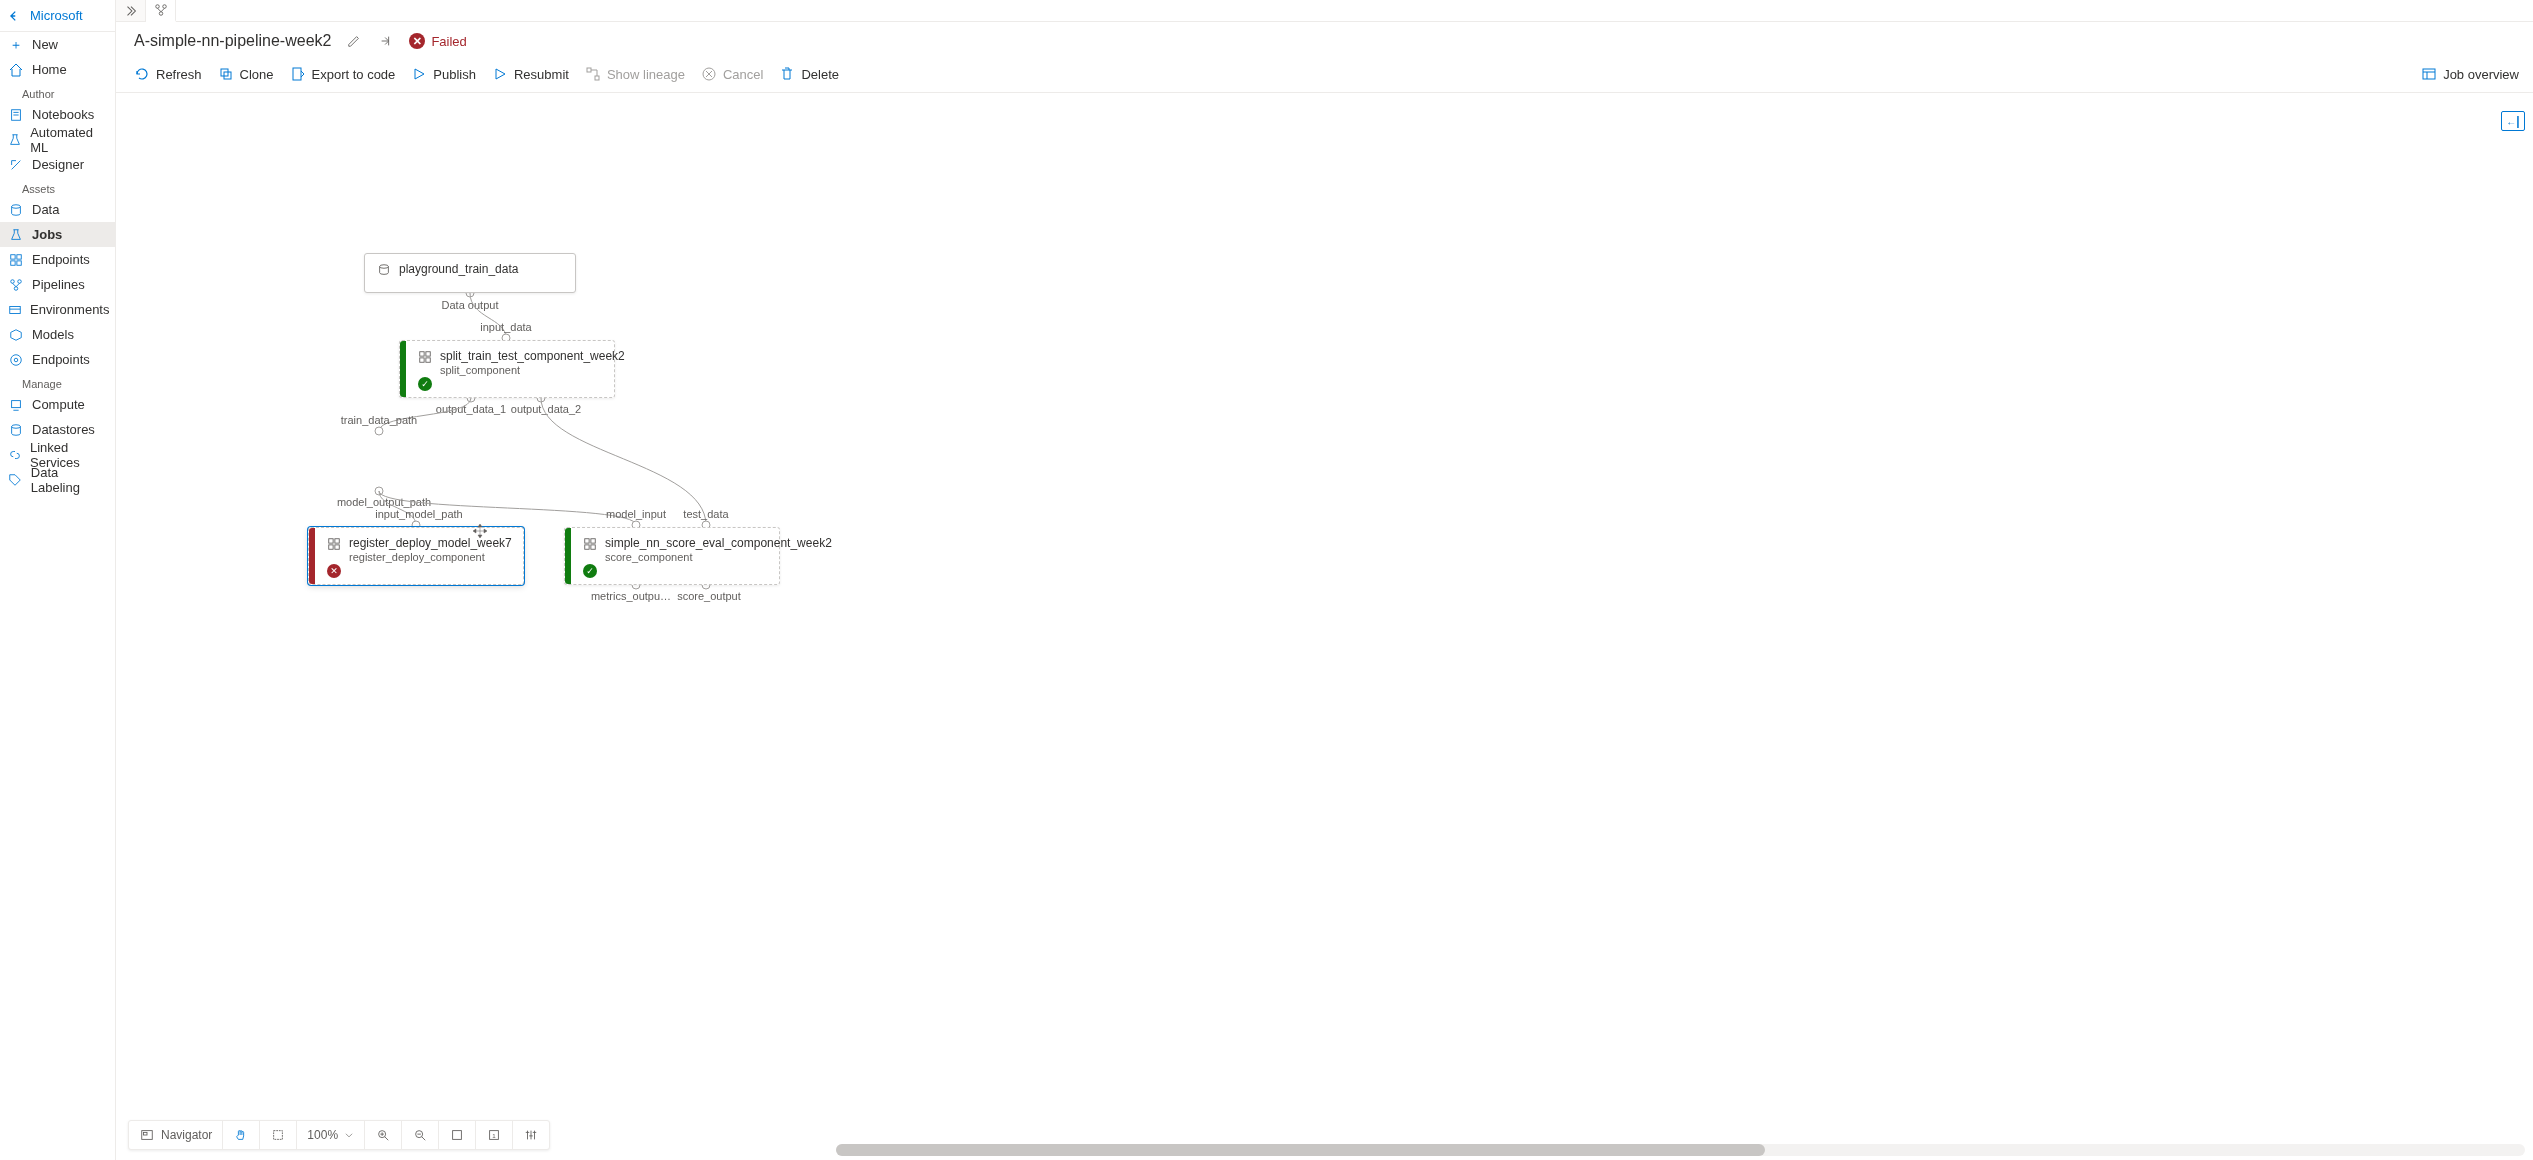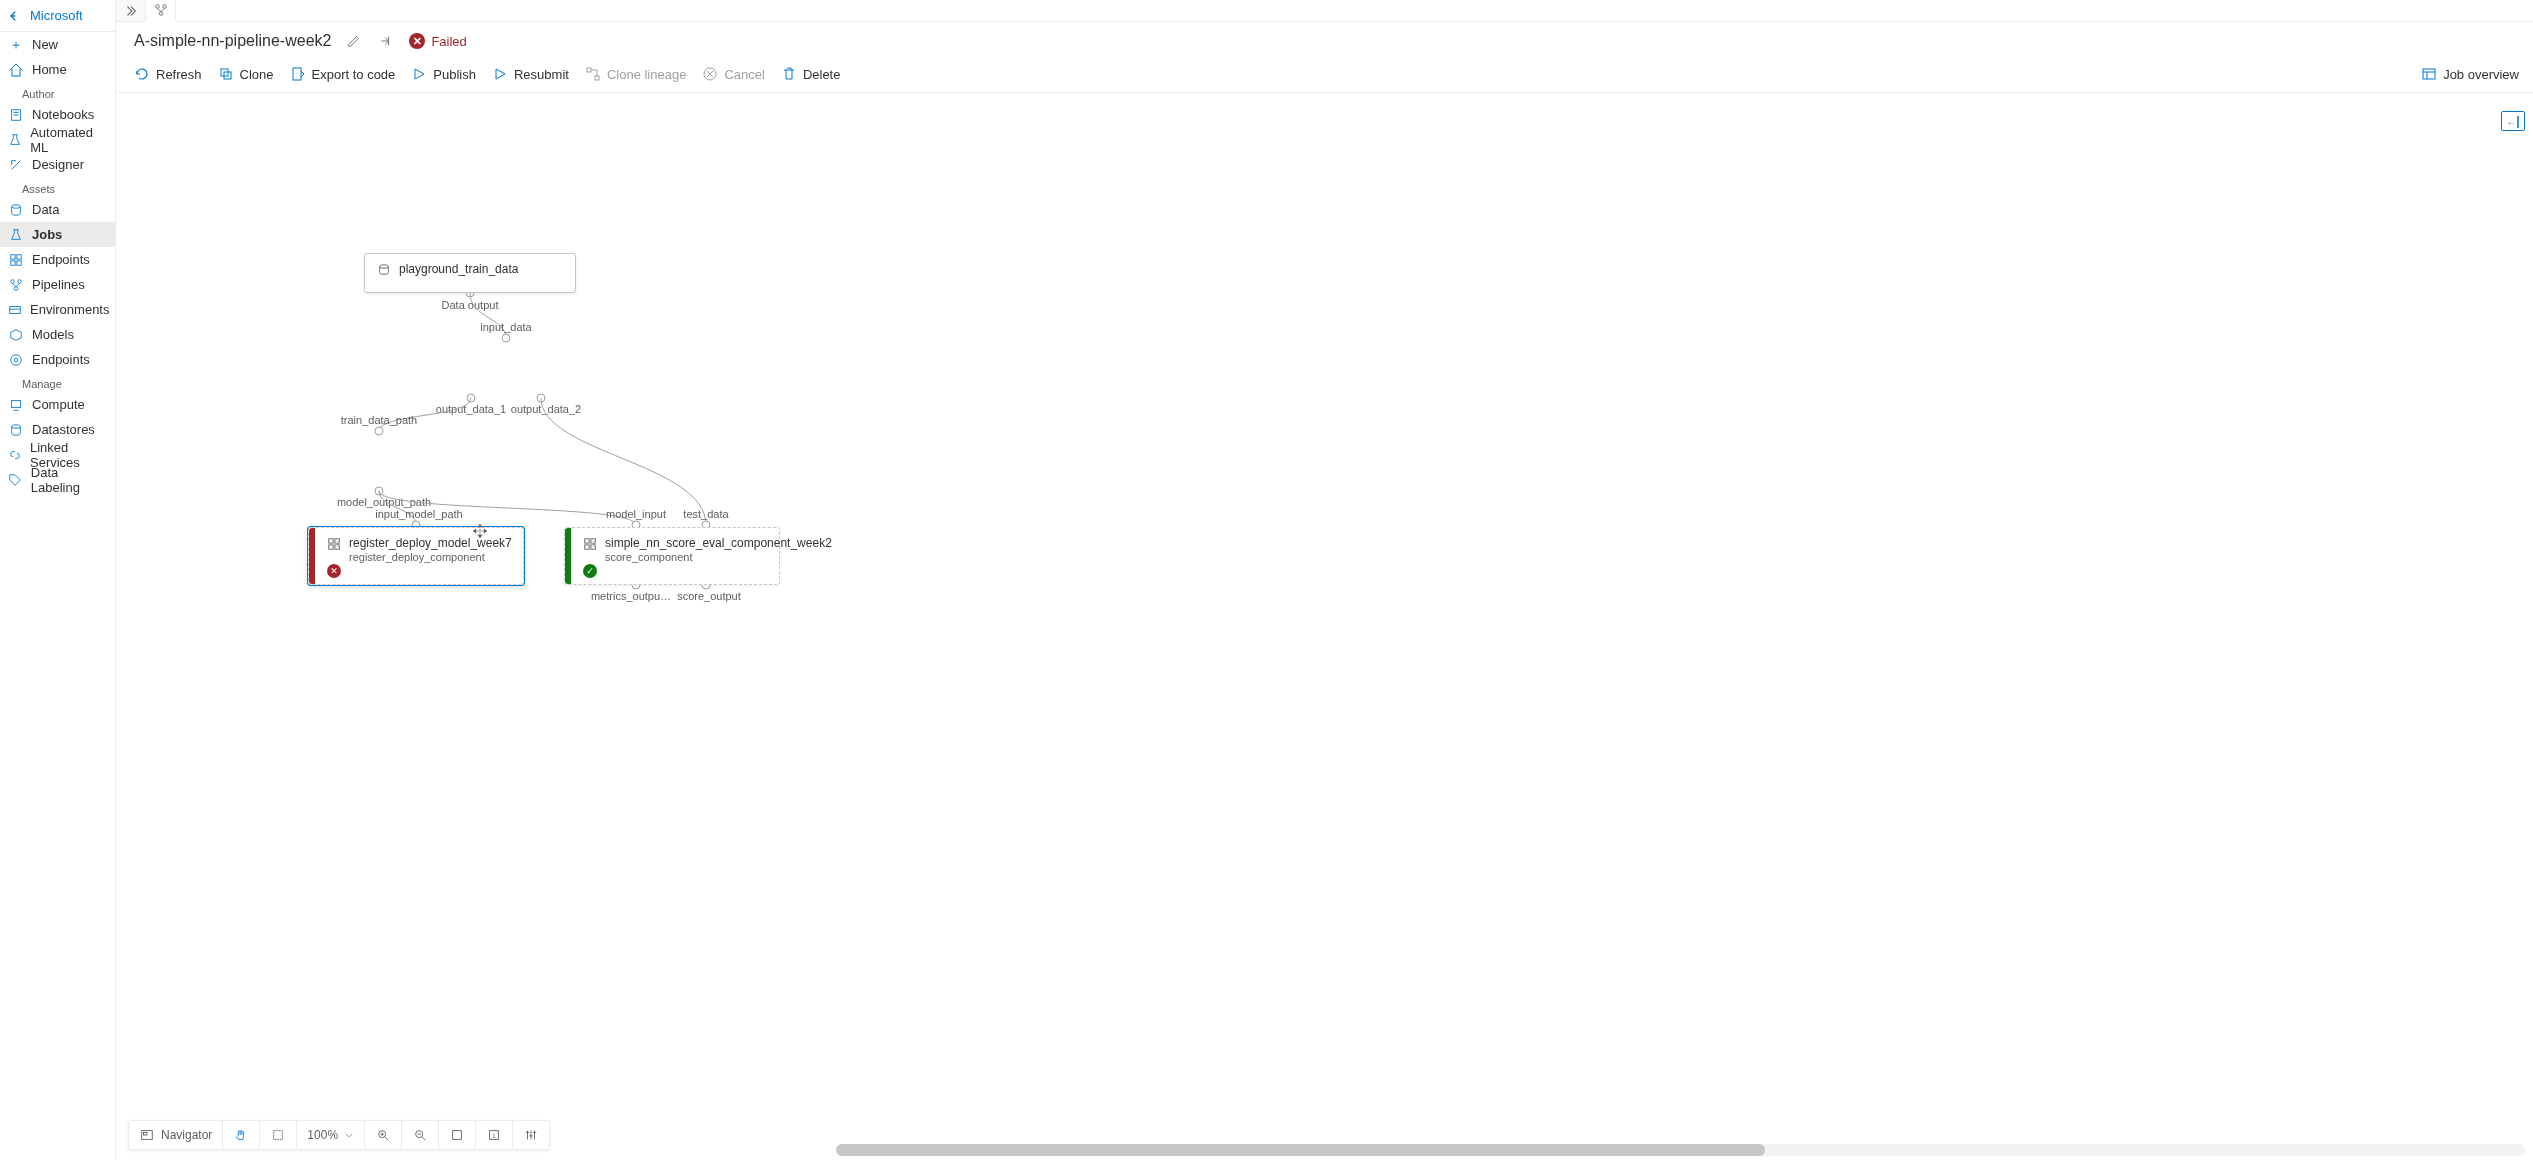--- a/index.html
+++ b/index.html
@@ -313,21 +313,21 @@
           <span>Resubmit</span>
         </div>
       <div class="tbtn disabled">
           <span class="tico">
             <svg width="16" height="16" viewBox="0 0 16 16">
               <rect x="2" y="2" width="4" height="4" fill="none" stroke="currentColor"></rect>
               <rect x="10" y="10" width="4" height="4" fill="none" stroke="currentColor"></rect>
               <path d="M6 4 H12 V10" fill="none" stroke="currentColor"></path>
             </svg>
           </span>
-          <span>Clone lineage</span>
+          <span>Show lineage</span>
         </div>
       <div class="tbtn disabled">
           <span class="tico">
             <svg width="16" height="16" viewBox="0 0 16 16">
               <circle cx="8" cy="8" r="6" fill="none" stroke="currentColor"></circle>
               <path d="M5 5 L11 11 M11 5 L5 11" stroke="currentColor"></path>
             </svg>
           </span>
           <span>Cancel</span>
         </div>
@@ -400,20 +400,36 @@
           <svg class="compico" viewBox="0 0 16 16">
               <ellipse cx="8" cy="4" rx="5" ry="2" fill="none" stroke="#605e5c"></ellipse>
               <path d="M3 4 V11 A5 2 0 0 0 13 11 V4" fill="none" stroke="#605e5c"></path>
             </svg>
           <div>
             <div class="node-title">playground_train_data</div>
           </div>
         </div>
       </div>
 
+      <div class="node hasbar" style="left:283px; top:247px; width:216px; height:58px;">
+        <div class="bar green"></div>
+        <div class="node-body">
+          <svg class="compico" viewBox="0 0 16 16">
+              <rect x="2" y="2" width="5" height="5" fill="none" stroke="#605e5c"></rect>
+              <rect x="9" y="2" width="5" height="5" fill="none" stroke="#605e5c"></rect>
+              <rect x="2" y="9" width="5" height="5" fill="none" stroke="#605e5c"></rect>
+              <rect x="9" y="9" width="5" height="5" fill="none" stroke="#605e5c"></rect>
+            </svg>
+          <div>
+            <div class="node-title">split_train_test_component_week2</div>
+            <div class="node-sub">split_component</div>
+          </div>
+        </div>
+        <div class="node-status ok"></div>
+      </div>
 
 
       <div class="node hasbar sel" style="left:192px; top:434px; width:216px; height:58px;">
         <div class="bar red"></div>
         <div class="node-body">
           <svg class="compico" viewBox="0 0 16 16">
               <rect x="2" y="2" width="5" height="5" fill="none" stroke="#605e5c"></rect>
               <rect x="9" y="2" width="5" height="5" fill="none" stroke="#605e5c"></rect>
               <rect x="2" y="9" width="5" height="5" fill="none" stroke="#605e5c"></rect>
               <rect x="9" y="9" width="5" height="5" fill="none" stroke="#605e5c"></rect>

